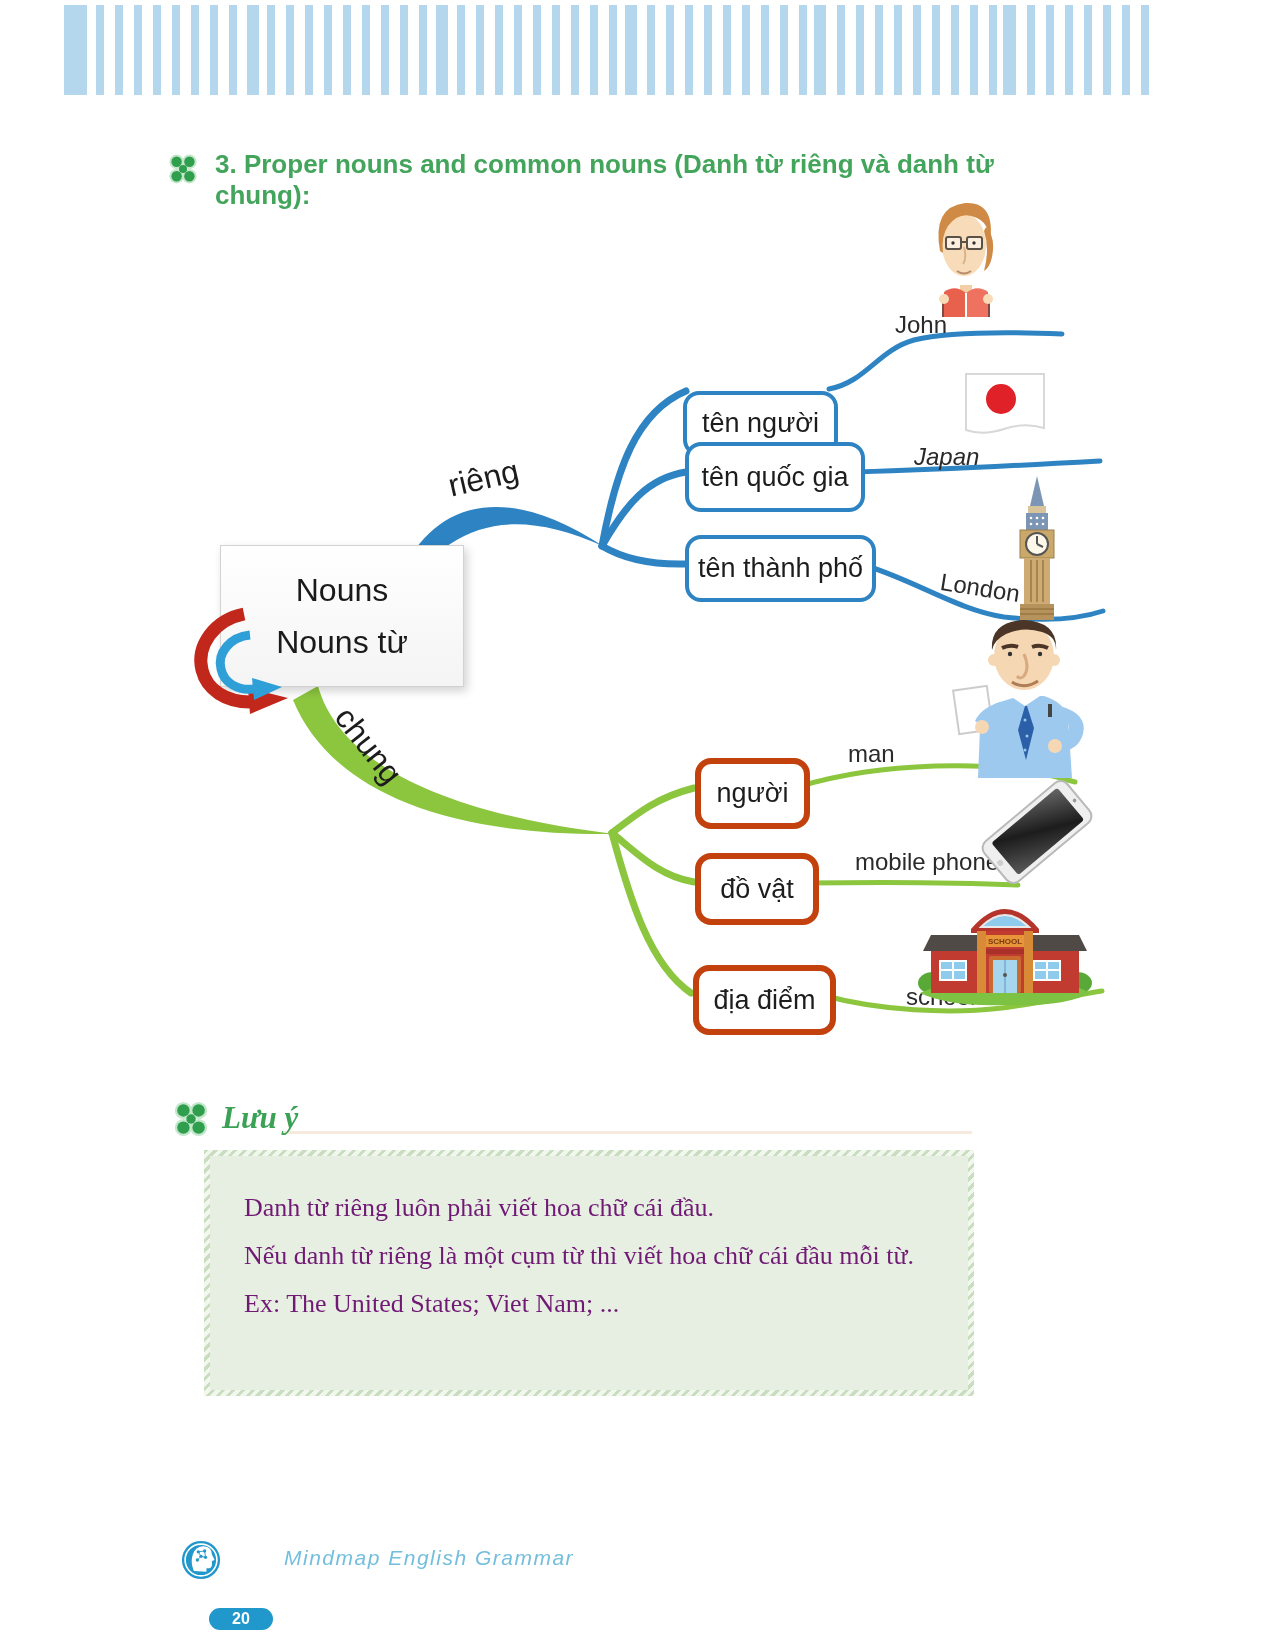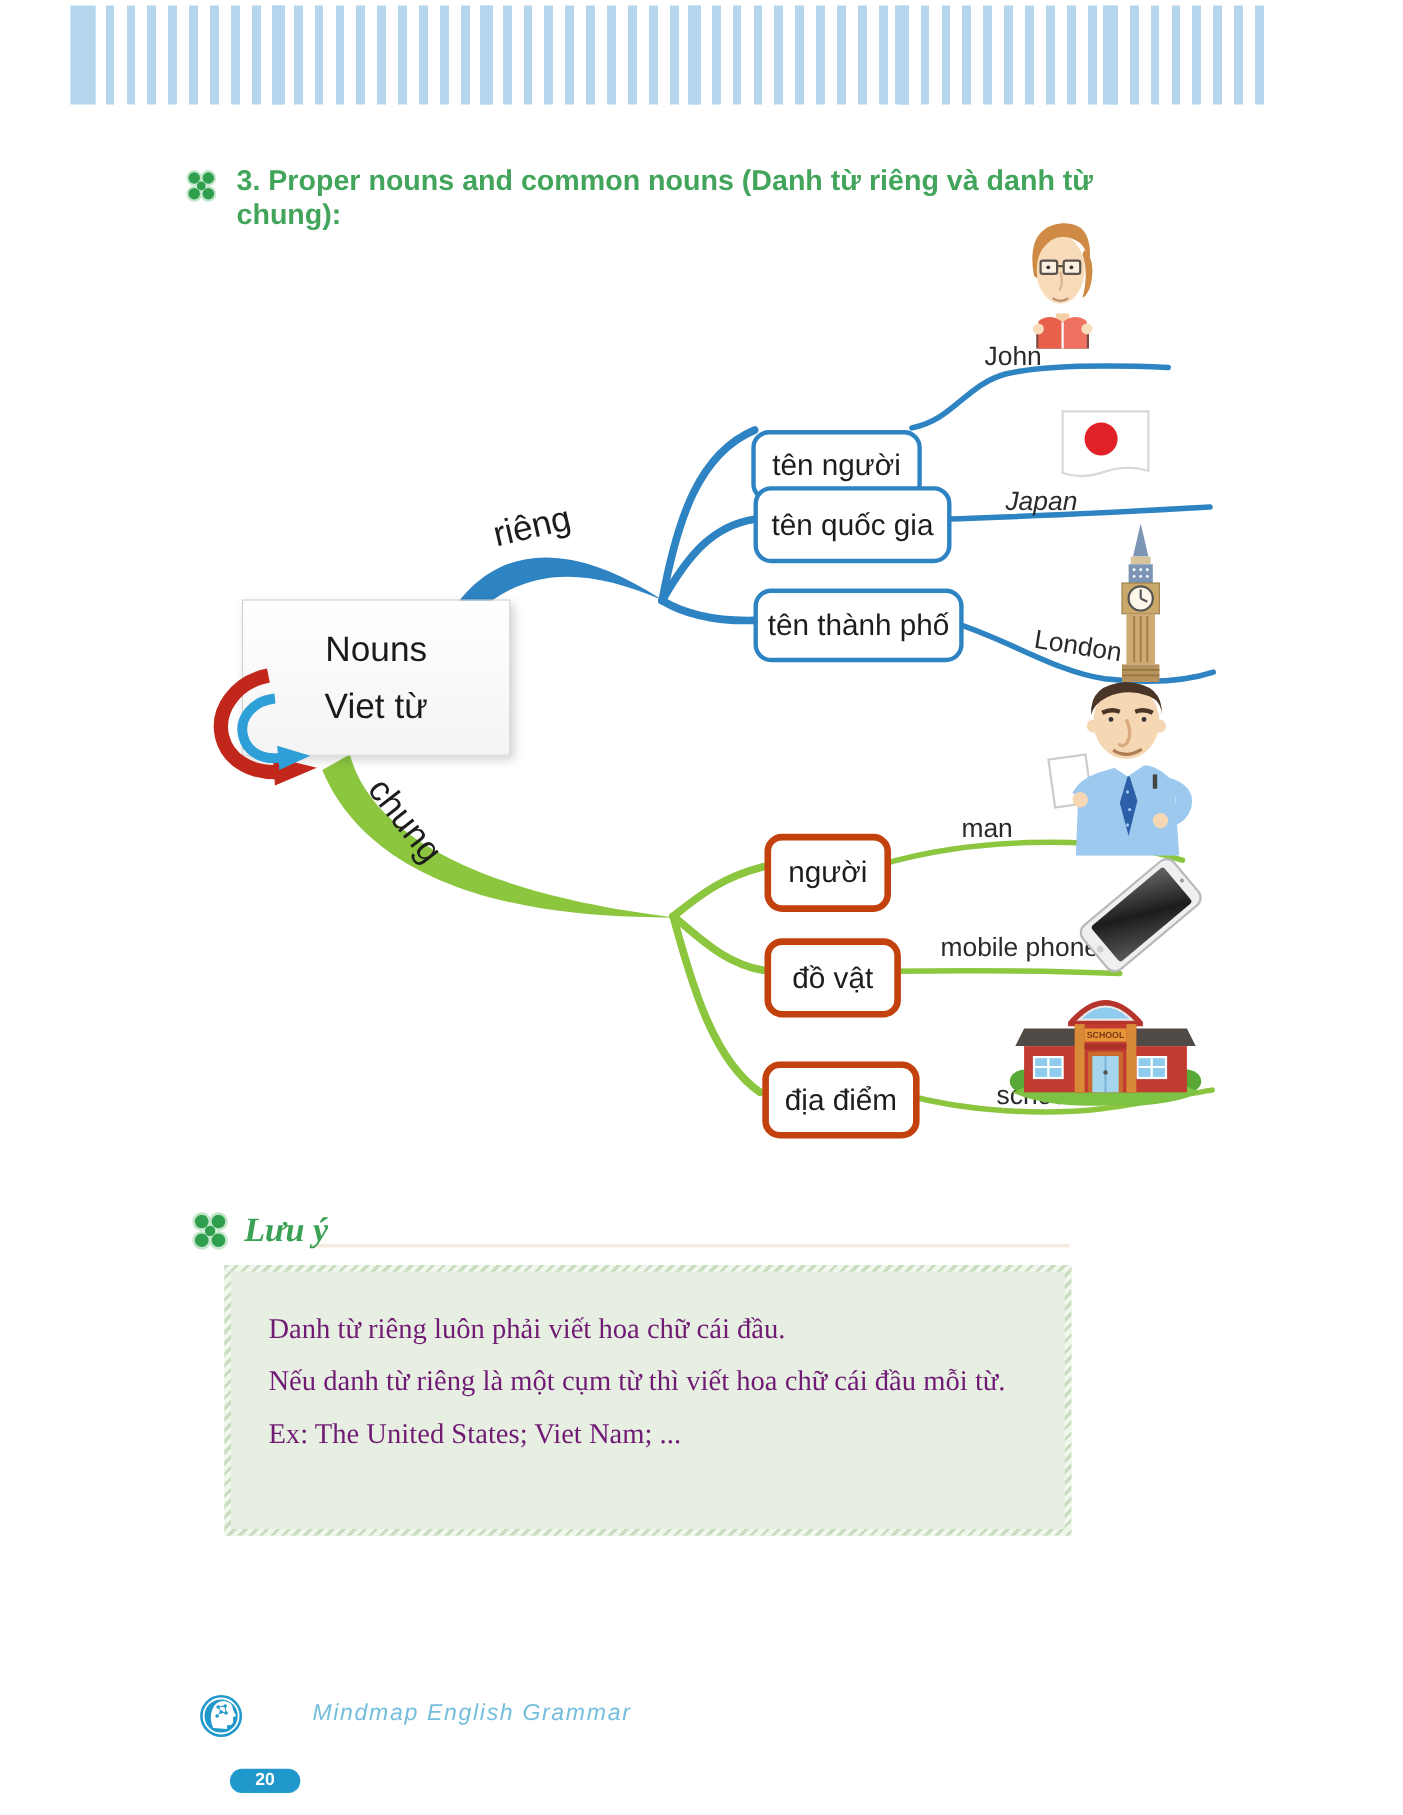--- a/index.html
+++ b/index.html
@@ -47,21 +47,21 @@
   .n3{left:685px;top:535px;width:183px;height:59px;}
   .g1{left:695px;top:758px;width:103px;height:59px;}
   .g2{left:695px;top:853px;width:112px;height:60px;}
   .g3{left:693px;top:965px;width:131px;height:58px;}
 
   
   .ex{position:absolute;z-index:2;font-size:24px;color:#2a2a2a;white-space:nowrap;}
   .ex-john{left:895px;top:311px;}
   .ex-japan{left:914px;top:443px;font-style:italic;}
   .ex-london{left:940px;top:574px;transform:rotate(9deg);}
-  .ex-man{left:874px;top:740px;}
+  .ex-man{left:848px;top:740px;}
   .ex-phone{left:855px;top:848px;}
   .ex-school{left:906px;top:983px;}
 
   .pic{position:absolute;z-index:2;}
 
   
   .note-topline{position:absolute;left:282px;top:1131px;width:690px;height:3px;
      background:rgba(240,219,198,.6);z-index:1;}
   .note-box{position:absolute;left:204px;top:1150px;width:770px;height:246px;z-index:2;
      background:#e7efe2;border:6px solid transparent;
@@ -117,21 +117,21 @@
       <path stroke-width="7" d="M 612,833 C 636,852 658,876 694,882"></path>
       <path stroke-width="7" d="M 612,833 C 630,900 650,965 691,993"></path>
       <path stroke-width="5" d="M 797,787 C 845,773 885,768 935,766 C 995,764 1035,770 1075,782"></path>
       <path stroke-width="5" d="M 806,883 C 880,882 950,882 1018,885"></path>
       <path stroke-width="5" d="M 822,995 C 880,1011 950,1014 1002,1008 C 1048,1002 1080,994 1102,991"></path>
     </g>
   </svg>
 
   <div class="root-box">
     <div class="rt">Nouns</div>
-    <div class="rt">Viet từ</div>
+    <div class="rt">Nouns từ</div>
   </div>
 
   <svg class="cycle-icon" width="115" height="108" viewBox="0 0 115 108">
     <path d="M52,6 C22,12 4,38 10,62 C15,82 34,94 58,94" fill="none" stroke="#c1271b" stroke-width="13"></path>
     <polygon points="56,80 96,90 58,106" fill="#c1271b"></polygon>
     <path d="M58,27 C38,29 25,45 29,61 C32,75 46,83 62,81" fill="none" stroke="#2f9fd8" stroke-width="9"></path>
     <polygon points="60,70 90,79 62,92" fill="#2f9fd8"></polygon>
   </svg>
 
   <div class="branch-label lbl-rieng">riêng</div>

